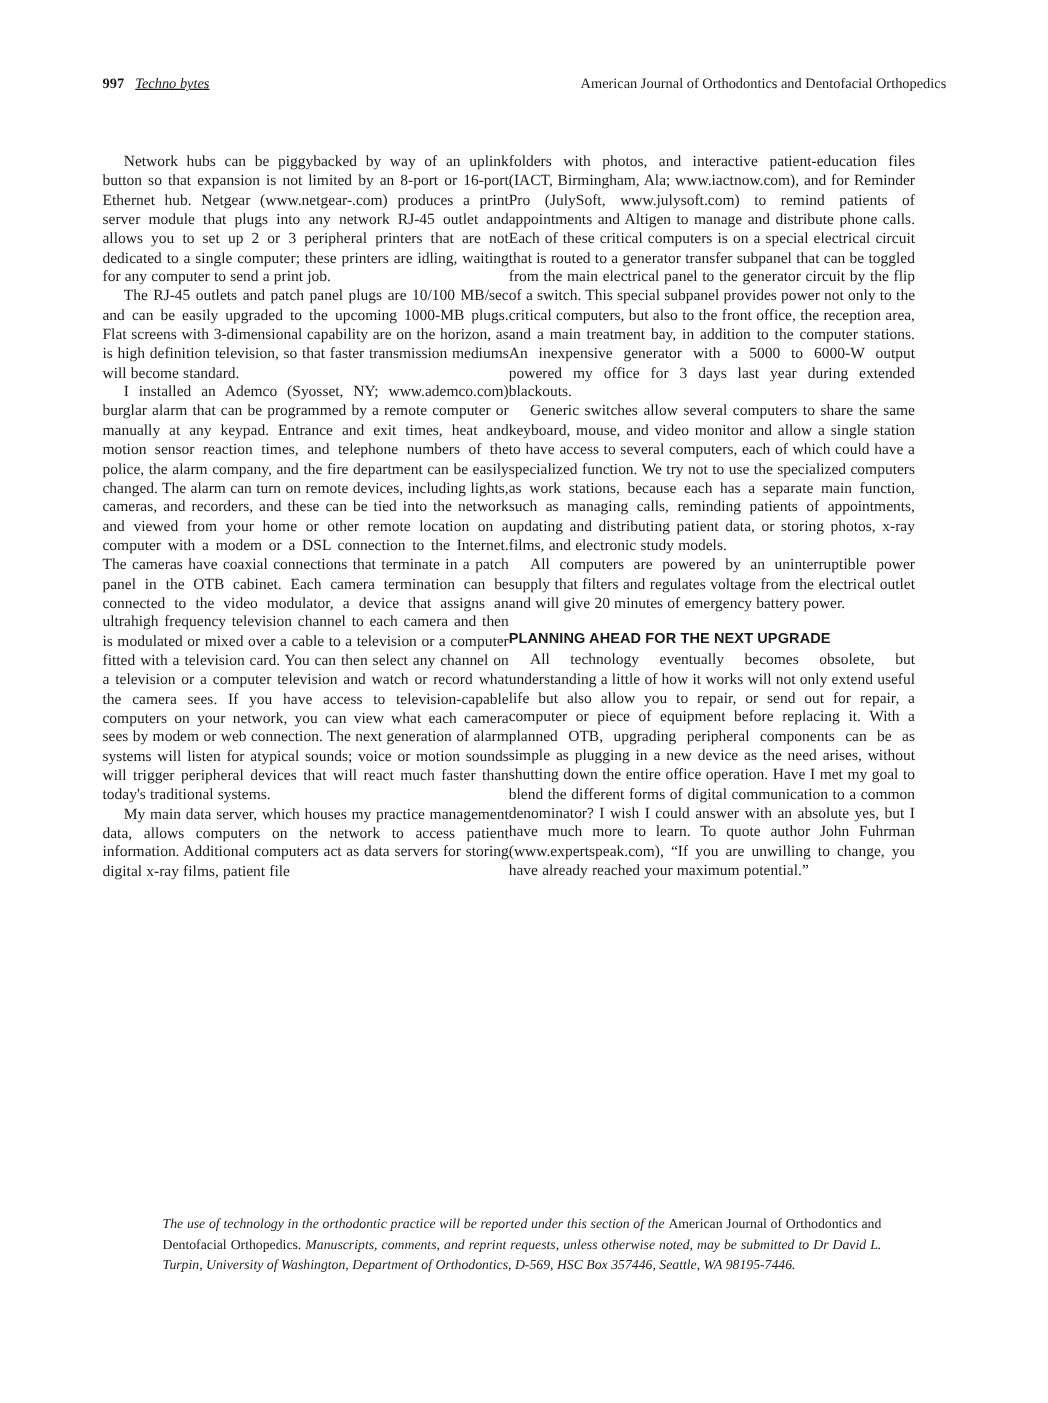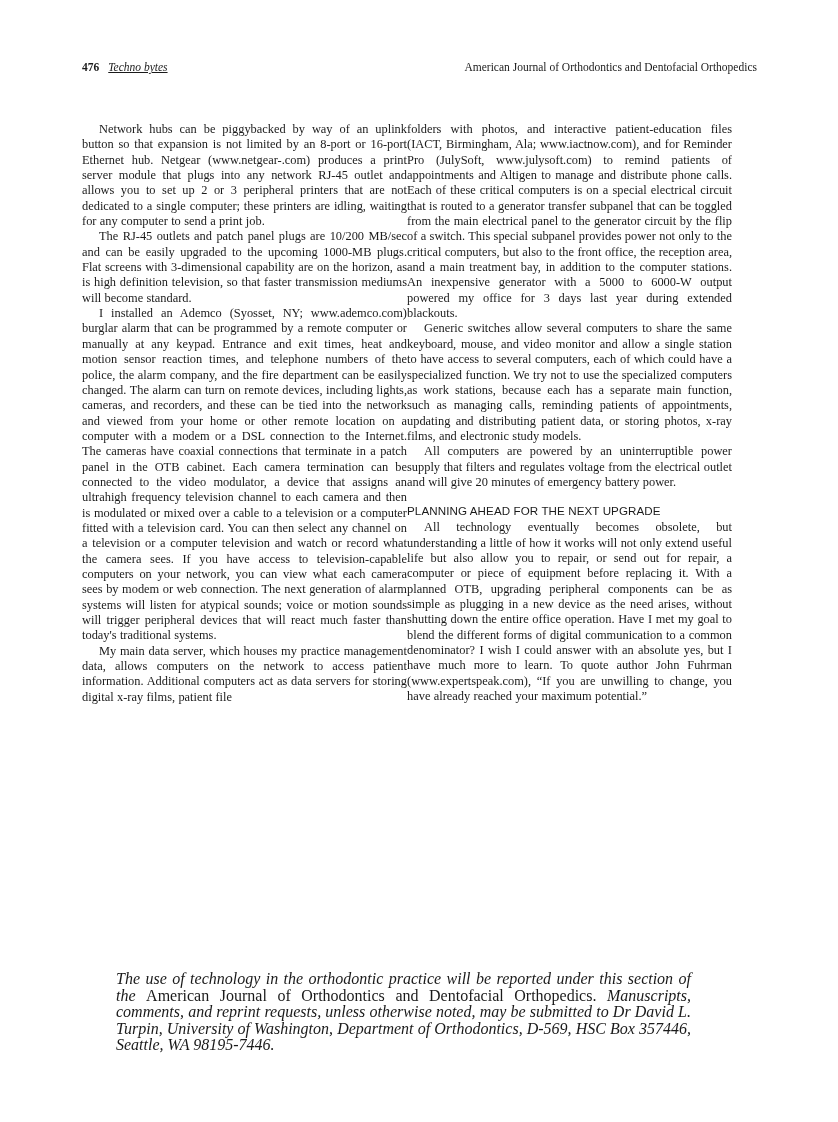--- a/index.html
+++ b/index.html
@@ -77,59 +77,59 @@
     word-spacing: 0.02em;
   }
   p.body.cont {
     text-indent: 0;
   }
 
   h2.section-head {
     margin: 13px 0 2px 0;
     font-family: "Liberation Sans", "DejaVu Sans", sans-serif;
     font-size: 11.6px;
-    font-weight: normal;
+    font-weight: bold;
     line-height: 15px;
     letter-spacing: 0.1px;
     text-transform: uppercase;
     text-align: left;
   }
 
   
   .footnote {
     position: absolute;
-    left: 116px;
+    left: 130px;
     top: 971px;
     width: 575px;
-    font-size: 16px;
+    font-size: 11px;
     line-height: 16.6px;
     font-style: italic;
     text-align: justify;
   }
   .footnote .upright { font-style: normal; }
 </style>
 </head>
 <body>
 
 <div class="page">
 
   <div class="runhead">
     <div class="runhead-left">
-      <span class="folio">476</span><span class="runhead-section">Techno bytes</span>
+      <span class="folio">997</span><span class="runhead-section">Techno bytes</span>
     </div>
     <div class="runhead-right">
       <span class="line1">American Journal of Orthodontics and Dentofacial Orthopedics</span>
     </div>
   </div>
 
   <div class="columns">
 
     <div class="col">
       <p class="body">Network hubs can be piggybacked by way of an uplink button so that expansion is not limited by an 8-port or 16-port Ethernet hub. Netgear (www.netgear-.com) produces a print server module that plugs into any network RJ-45 outlet and allows you to set up 2 or 3 peripheral printers that are not dedicated to a single computer; these printers are idling, waiting for any computer to send a print job.</p>
-      <p class="body">The RJ-45 outlets and patch panel plugs are 10/200 MB/sec and can be easily upgraded to the upcoming 1000-MB plugs. Flat screens with 3-dimensional capability are on the horizon, as is high definition television, so that faster transmission mediums will become standard.</p>
+      <p class="body">The RJ-45 outlets and patch panel plugs are 10/100 MB/sec and can be easily upgraded to the upcoming 1000-MB plugs. Flat screens with 3-dimensional capability are on the horizon, as is high definition television, so that faster transmission mediums will become standard.</p>
       <p class="body">I installed an Ademco (Syosset, NY; www.ademco.com) burglar alarm that can be programmed by a remote computer or manually at any keypad. Entrance and exit times, heat and motion sensor reaction times, and telephone numbers of the police, the alarm company, and the fire department can be easily changed. The alarm can turn on remote devices, including lights, cameras, and recorders, and these can be tied into the network and viewed from your home or other remote location on a computer with a modem or a DSL connection to the Internet. The cameras have coaxial connections that terminate in a patch panel in the OTB cabinet. Each camera termination can be connected to the video modulator, a device that assigns an ultrahigh frequency television channel to each camera and then is modulated or mixed over a cable to a television or a computer fitted with a television card. You can then select any channel on a television or a computer television and watch or record what the camera sees. If you have access to television-capable computers on your network, you can view what each camera sees by modem or web connection. The next generation of alarm systems will listen for atypical sounds; voice or motion sounds will trigger peripheral devices that will react much faster than today's traditional systems.</p>
       <p class="body">My main data server, which houses my practice management data, allows computers on the network to access patient information. Additional computers act as data servers for storing digital x-ray films, patient file</p>
     </div>
 
     <div class="col">
       <p class="body cont">folders with photos, and interactive patient-education files (IACT, Birmingham, Ala; www.iactnow.com), and for Reminder Pro (JulySoft, www.julysoft.com) to remind patients of appointments and Altigen to manage and distribute phone calls. Each of these critical computers is on a special electrical circuit that is routed to a generator transfer subpanel that can be toggled from the main electrical panel to the generator circuit by the flip of a switch. This special subpanel provides power not only to the critical computers, but also to the front office, the reception area, and a main treatment bay, in addition to the computer stations. An inexpensive generator with a 5000 to 6000-W output powered my office for 3 days last year during extended blackouts.</p>
       <p class="body">Generic switches allow several computers to share the same keyboard, mouse, and video monitor and allow a single station to have access to several computers, each of which could have a specialized function. We try not to use the specialized computers as work stations, because each has a separate main function, such as managing calls, reminding patients of appointments, updating and distributing patient data, or storing photos, x-ray films, and electronic study models.</p>
       <p class="body">All computers are powered by an uninterruptible power supply that filters and regulates voltage from the electrical outlet and will give 20 minutes of emergency battery power.</p>
       <h2 class="section-head">PLANNING AHEAD FOR THE NEXT UPGRADE</h2>
       <p class="body">All technology eventually becomes obsolete, but understanding a little of how it works will not only extend useful life but also allow you to repair, or send out for repair, a computer or piece of equipment before replacing it. With a planned OTB, upgrading peripheral components can be as simple as plugging in a new device as the need arises, without shutting down the entire office operation. Have I met my goal to blend the different forms of digital communication to a common denominator? I wish I could answer with an absolute yes, but I have much more to learn. To quote author John Fuhrman (www.expertspeak.com), “If you are unwilling to change, you have already reached your maximum potential.”</p>

